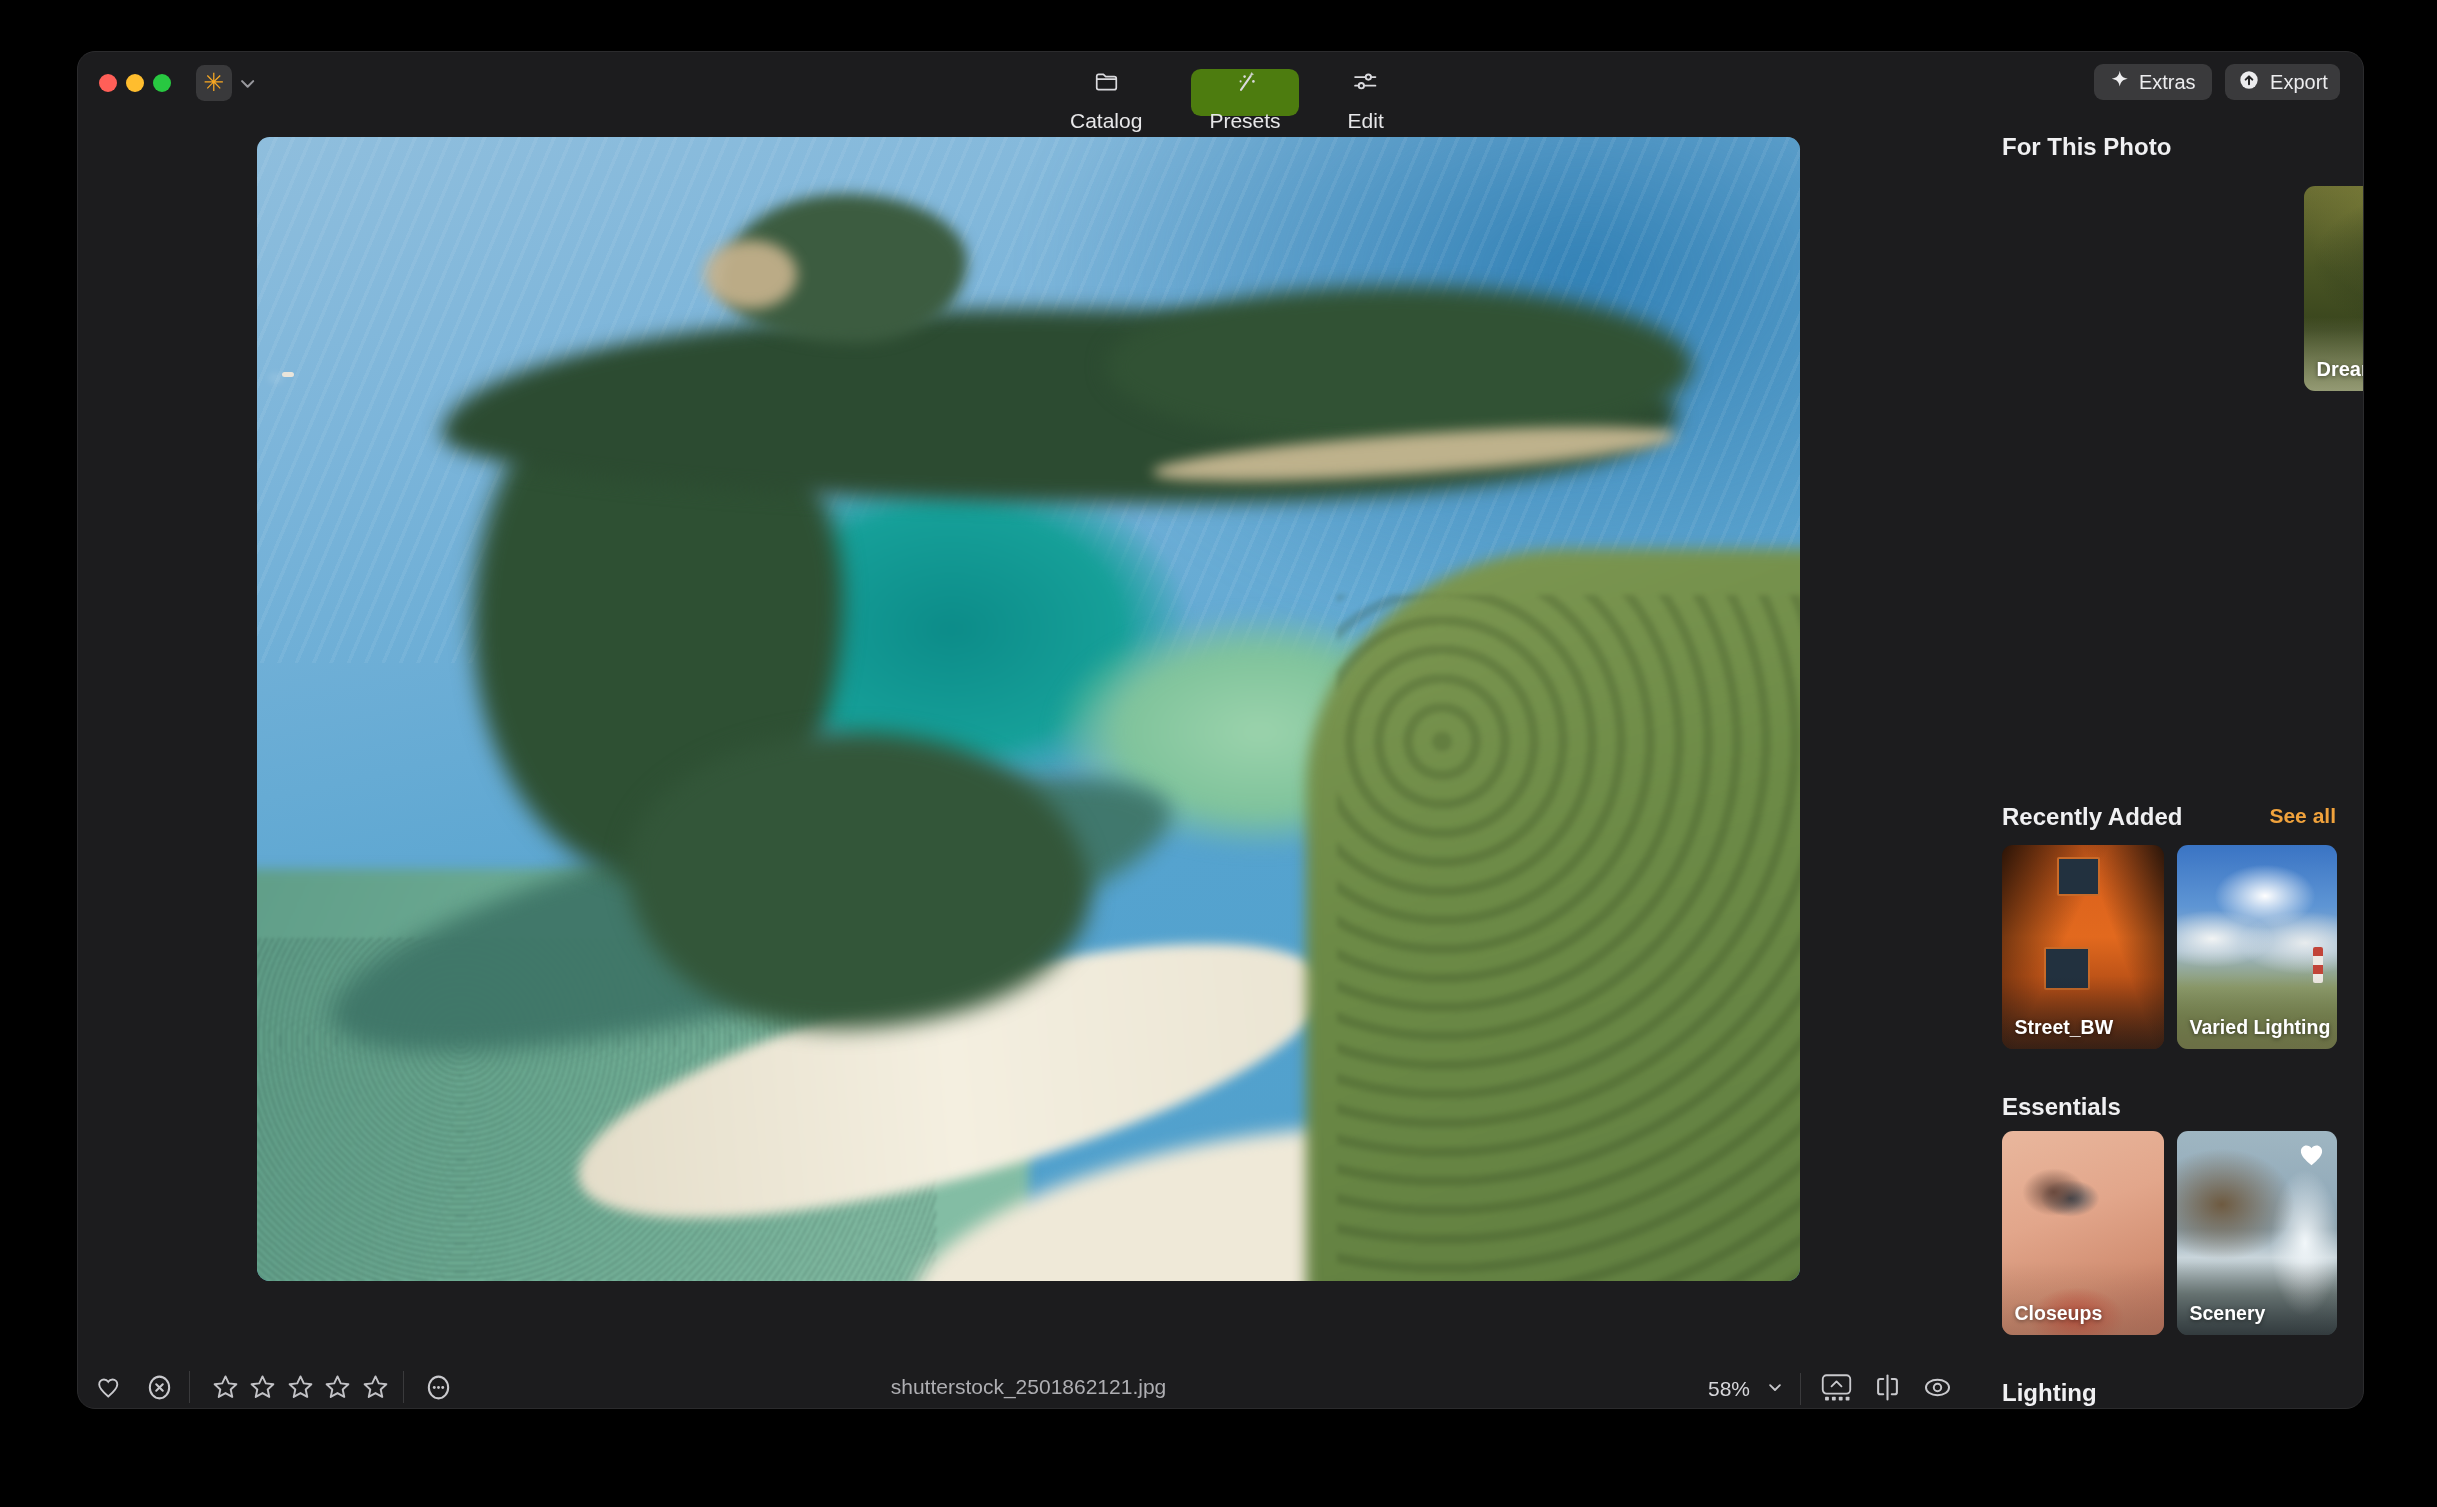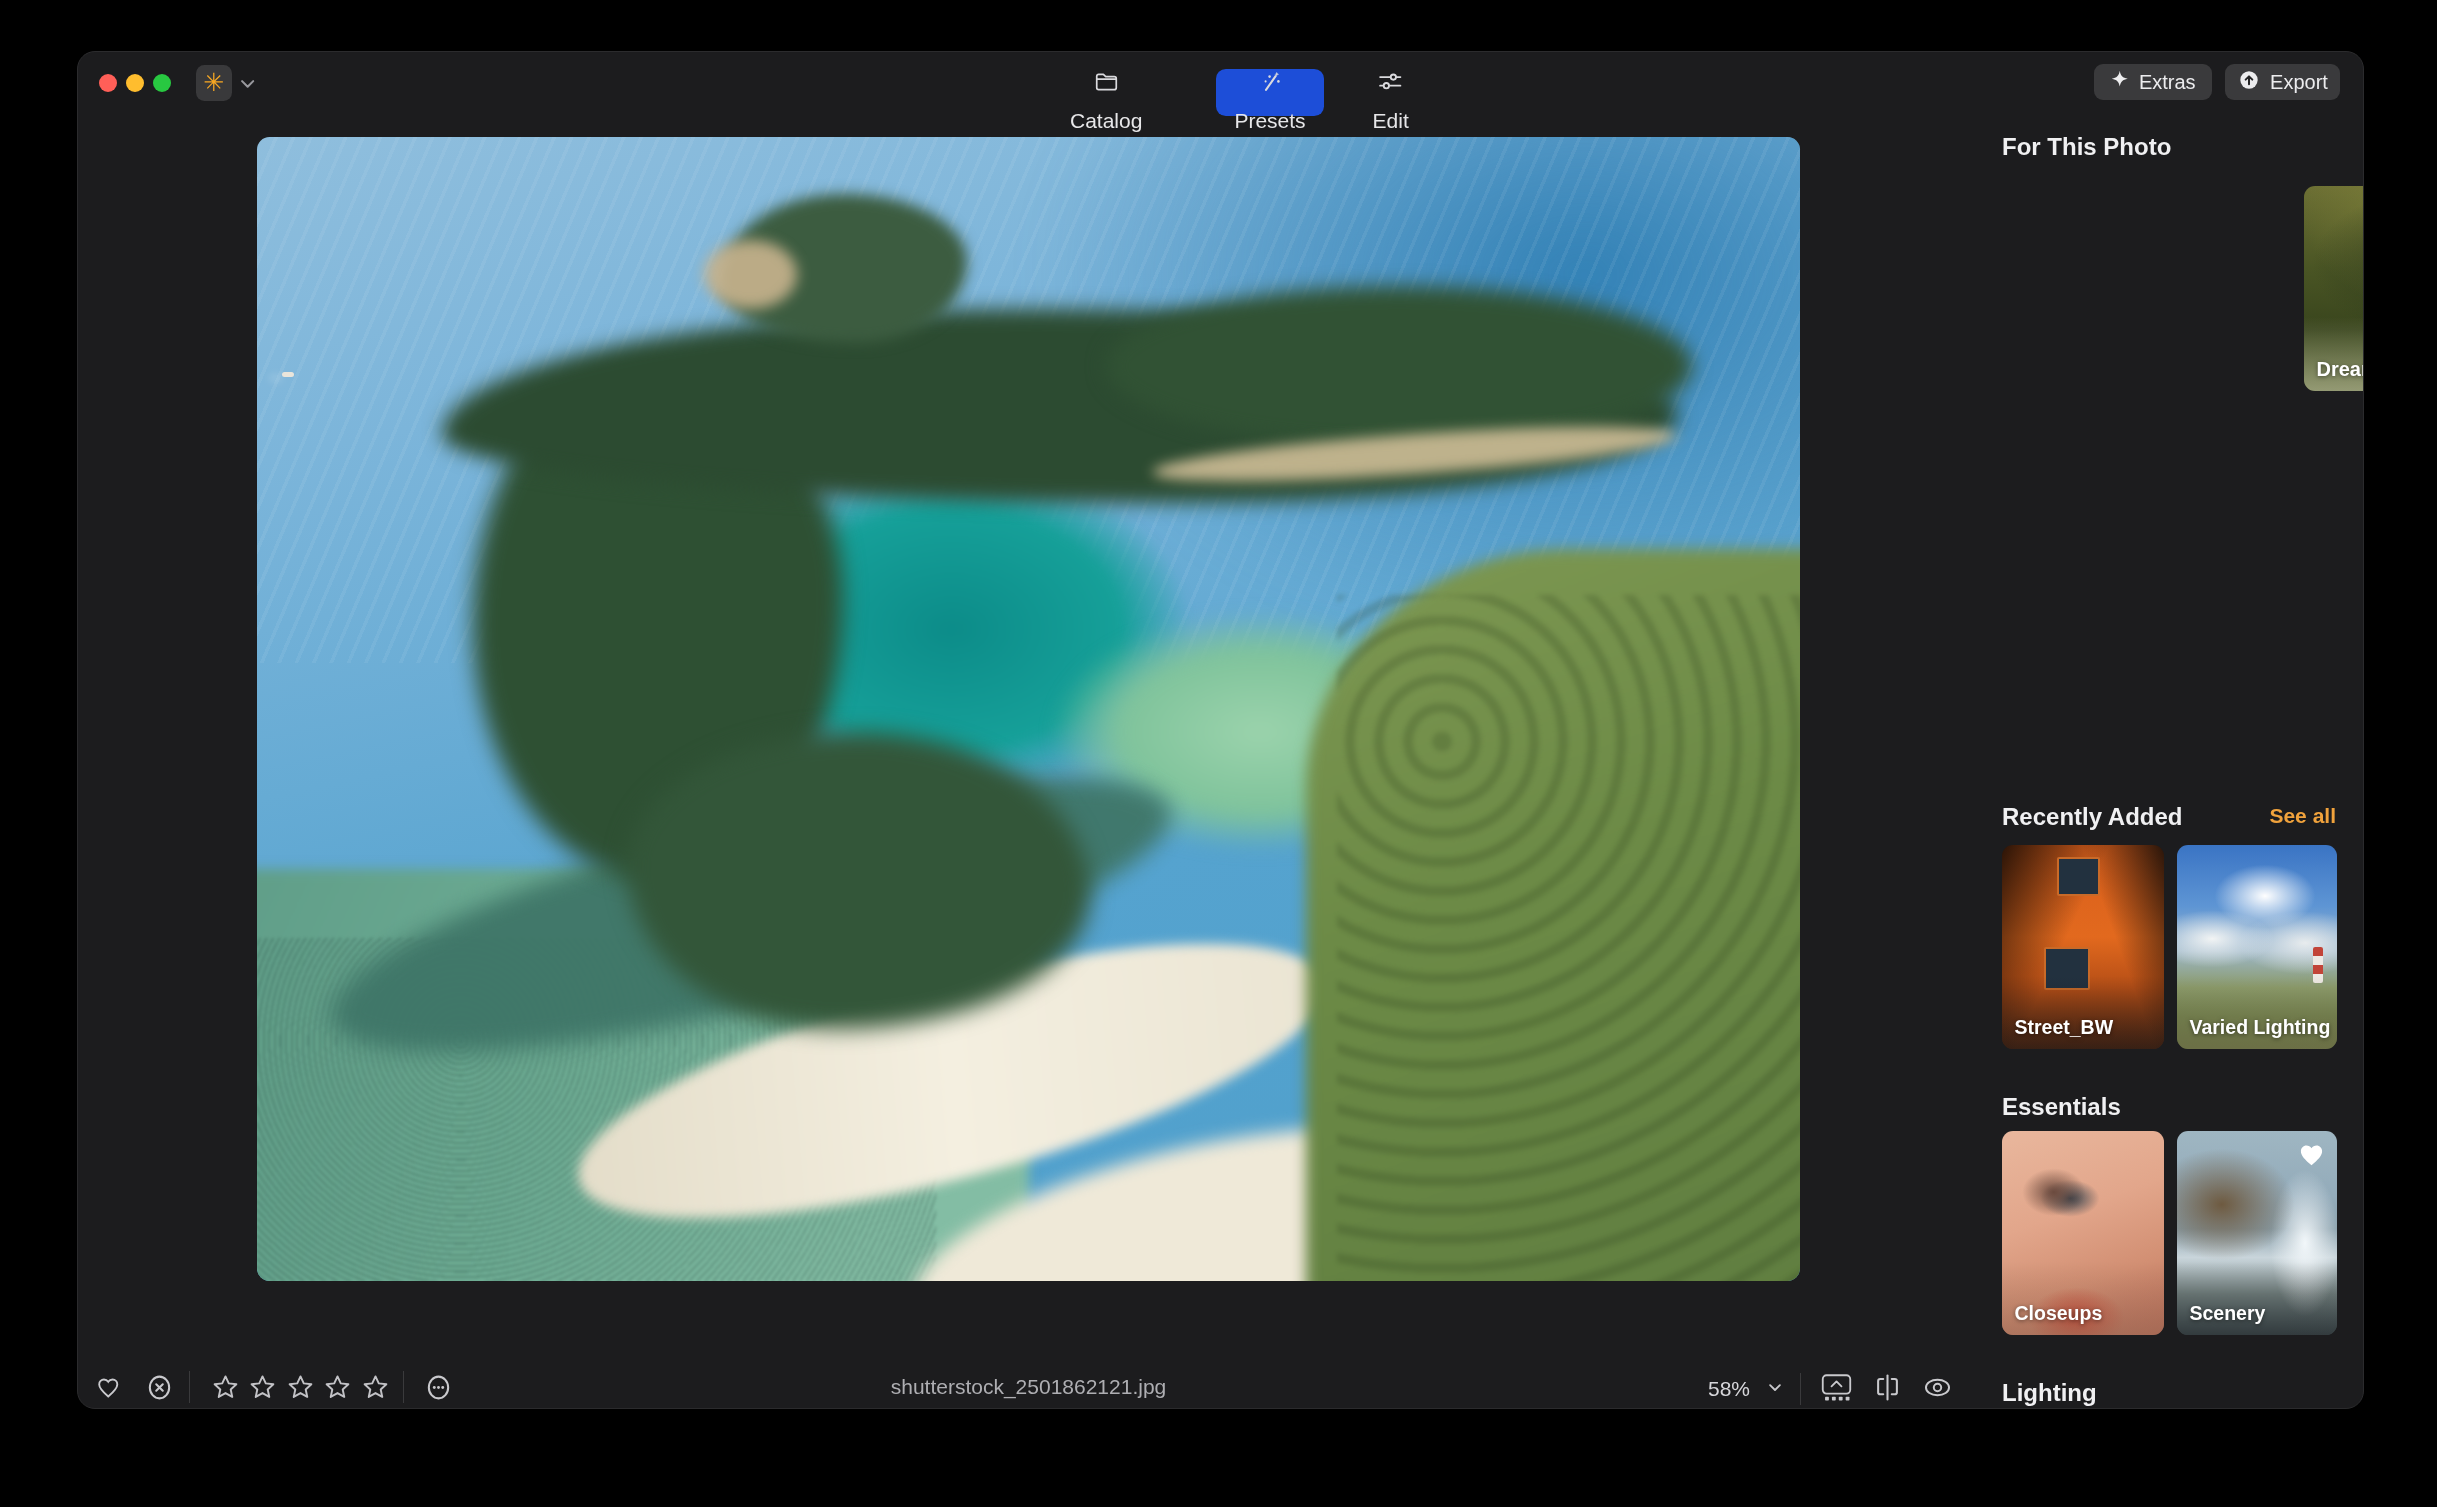--- a/index.html
+++ b/index.html
@@ -9,21 +9,21 @@
           border-radius:18px;border:0.7px solid #2B2B2D;overflow:hidden;box-sizing:border-box;}
   
   .dot{position:absolute;top:21.6px;width:18px;height:18px;border-radius:50%;}
   .dot.r{left:21px;background:#FF5F58;} .dot.y{left:48px;background:#FFBD2E;} .dot.g{left:75px;background:#28C841;}
   .appicon{position:absolute;left:118px;top:12.5px;width:36px;height:36px;border-radius:8.4px;background:#39393B;
            display:flex;align-items:center;justify-content:center;font-size:25px;color:#F6A723;}
   .app-chevron{position:absolute;left:162px;top:27px;color:#98989D;}
   .tabs{position:absolute;left:974px;top:17.4px;height:47px;display:flex;align-items:center;gap:31px;}
   .tab{display:flex;align-items:center;gap:11px;font-size:21px;font-weight:500;color:#E7E7E9;height:47px;
        padding:0 18px;border-radius:9.8px;white-space:nowrap;flex-direction:column;}
-  .tab.active{background:#1d4ed8;margin-left:25px;}
+  .tab.active{background:#4d7c0f;}
   .tab svg{color:#DADADE;}
   .topbtn{position:absolute;top:12px;height:36px;border-radius:9px;background:#3A3A3C;display:flex;
           align-items:center;justify-content:center;gap:9px;font-size:20px;font-weight:500;color:#ECECEE;}
   .topbtn.extras{left:2016px;width:118px;} .topbtn.export{left:2147px;width:115px;}
   
   .photo{position:absolute;left:179px;top:85px;width:1543px;height:1144px;border-radius:12.5px;overflow:hidden;
          background:linear-gradient(168deg,#8FBEDD 0%,#7CB5DA 22%,#66ABD4 45%,#55A3CF 62%,#4E9FCB 100%);}
   .photo>div{position:absolute;}
   .ph-deep{left:50%;top:-10%;width:60%;height:55%;background:radial-gradient(ellipse at 60% 40%,rgba(38,120,175,.85),rgba(38,120,175,0) 70%);filter:blur(21px);}
   .ph-waves{left:0;top:0;width:100%;height:46%;background:repeating-linear-gradient(113deg,rgba(255,255,255,.13) 0 3.5px,rgba(255,255,255,0) 3.5px 16px);opacity:.5;}

